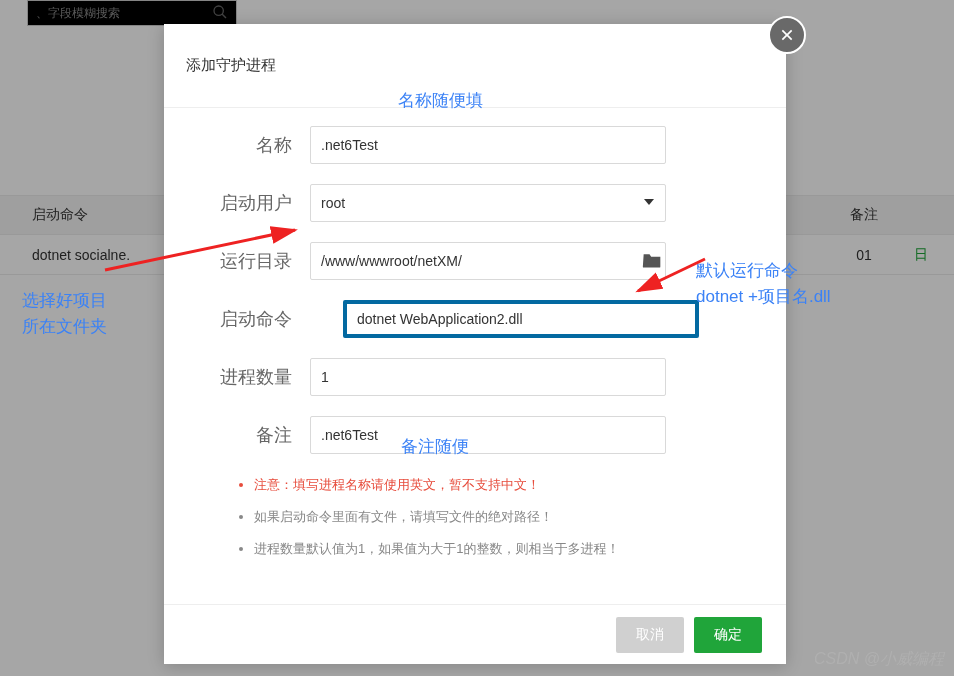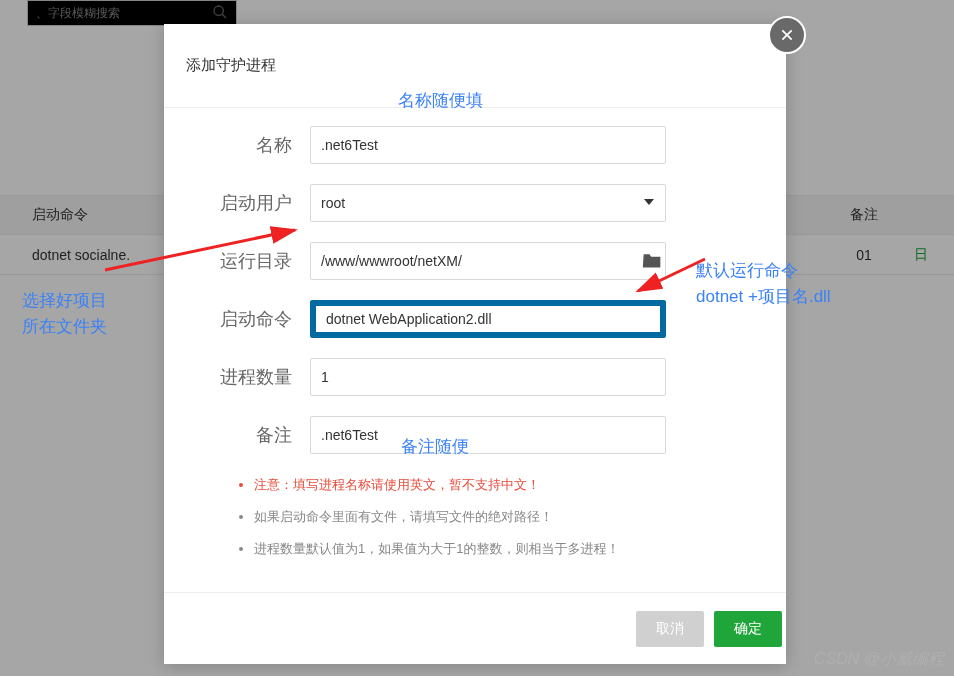--- a/index.html
+++ b/index.html
@@ -104,22 +104,23 @@
       height: 38px;
       border: 1px solid #d9d9d9;
       border-radius: 2px;
       padding: 0 10px;
       font-size: 14px;
       color: #333;
       background: #fff;
       font-family: inherit;
     }
     .form-input.active {
-      border: 6px solid #0369a1;
+      border: 4px solid #0369a1;
       max-width: 356px;
+      margin-left: 33px;
     }
     .form-select { appearance: none; }
     .select-wrap {
       position: relative; flex: 1; max-width: 356px;
     }
     .select-wrap::after {
       content: "";
       position: absolute; right: 12px; top: 15px;
       border-left: 5px solid transparent;
       border-right: 5px solid transparent;
@@ -141,26 +142,26 @@
       font-size: 13px;
       margin-bottom: 14px;
       list-style: disc;
       margin-left: 16px;
     }
     .notes li.warn { color: #e74c3c; }
     .notes li.muted { color: #888; }
     .modal-footer {
       position: absolute;
       bottom: 0; left: 0; right: 0;
-      height: 72px;
+      height: 60px;
       border-top: 1px solid #eee;
       display: flex;
       align-items: center;
       justify-content: flex-end;
-      padding: 0 4px;
+      padding: 0 24px;
       gap: 10px;
     }
     .btn {
       height: 36px;
       padding: 0 20px;
       border-radius: 2px;
       border: none;
       font-size: 14px;
       cursor: pointer;
       font-family: inherit;

